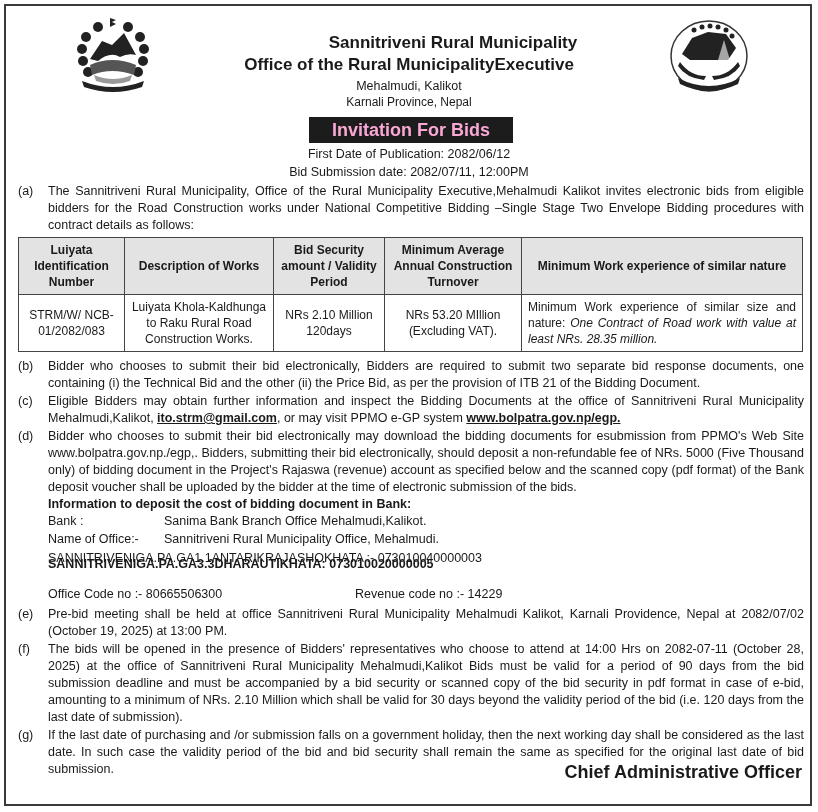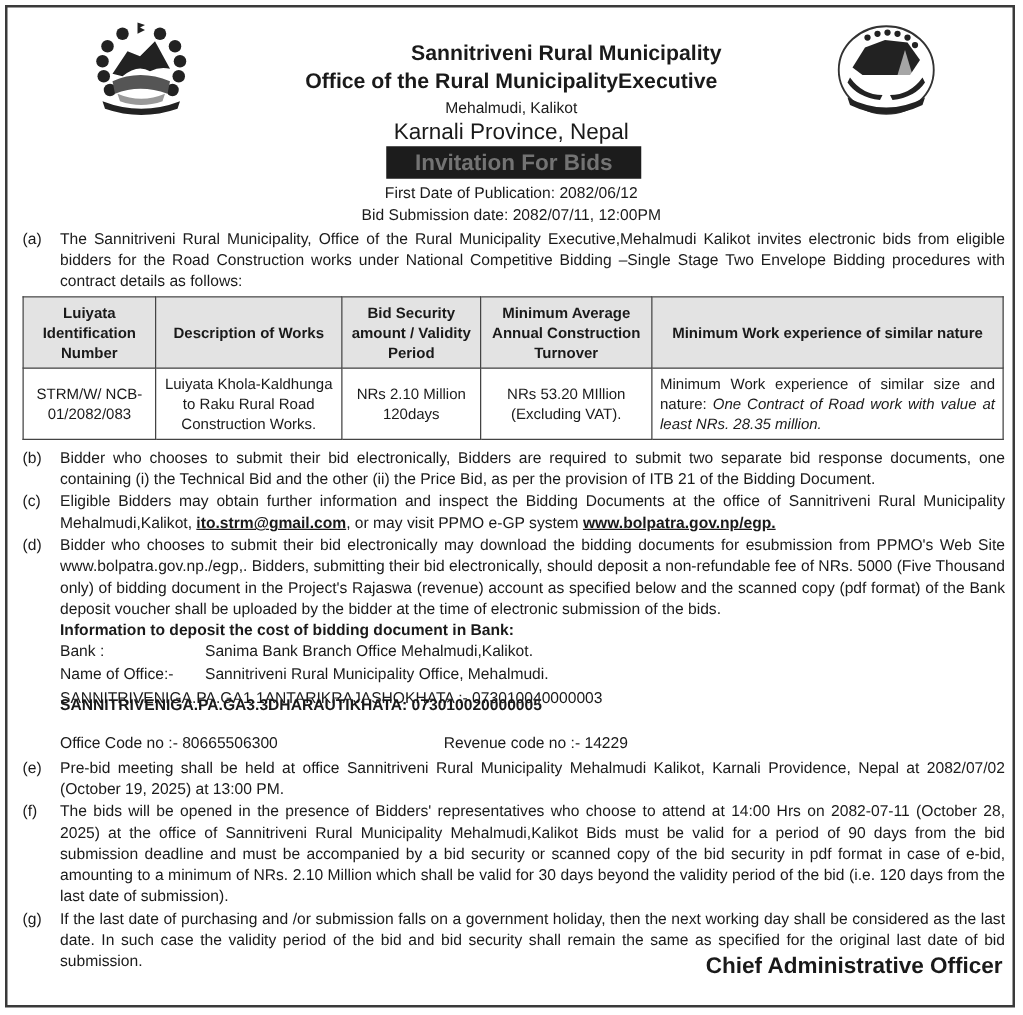--- a/index.html
+++ b/index.html
@@ -4,24 +4,24 @@
 <style>
   html, body { margin:0; padding:0; background:#fff; }
   body { width:818px; height:812px; overflow:hidden; font-family:"Liberation Sans", sans-serif; color:#1a1a1a; }
   .frame { position:absolute; left:4px; top:4px; width:808px; height:802px; border:2px solid #3a3a3a; box-sizing:border-box; }
   .header { position:absolute; left:0; top:0; width:818px; height:112px; }
   .hdr-center { position:absolute; left:0; width:818px; text-align:center; }
   .local-gov { top:12px; font-size:13px; }
   .muni { top:33px; font-size:17px; font-weight:bold;padding-left:44px; }
   .office { top:55px; font-size:17px; font-weight:bold; }
   .addr1 { top:79px; font-size:12.5px; }
-  .addr2 { top:95px; font-size:18px; }
+  .addr2 { top:95px; font-size:12px; }
   .logo-left { position:absolute; left:72px; top:15px; width:82px; height:80px; }
   .logo-right { position:absolute; left:668px; top:18px; width:82px; height:78px; }
-  .title-box { position:absolute; left:309px; top:117px; width:204px; height:26px; background:#1c1c1c; color:#737373; font-weight:bold; font-size:18px; text-align:center; line-height:26px; }
+  .title-box { position:absolute; left:309px; top:117px; width:204px; height:26px; background:#1c1c1c; color:#f9a8d4; font-weight:bold; font-size:18px; text-align:center; line-height:26px; }
   .pub { top:147px; font-size:12.5px; }
   .subm { top:165px; font-size:12.5px; }
   .para { position:absolute; left:18px; width:786px; font-size:12.5px; line-height:17px; text-align:justify; }
   .para .lbl { position:absolute; left:0; top:0; width:28px; }
   .para .txt { margin-left:30px; }
   table.bids { position:absolute; left:18px; top:237px; width:785px; border-collapse:collapse; font-size:12px; }
   table.bids th { background:#e3e3e3; border:1px solid #444; font-weight:bold; text-align:center; padding:3px 4px; line-height:16px; height:50px; }
   table.bids td { border:1px solid #444; text-align:center; padding:3px 6px; line-height:16px; height:50px; }
   table.bids td.left { text-align:justify; }
   .it { font-style:italic; }

